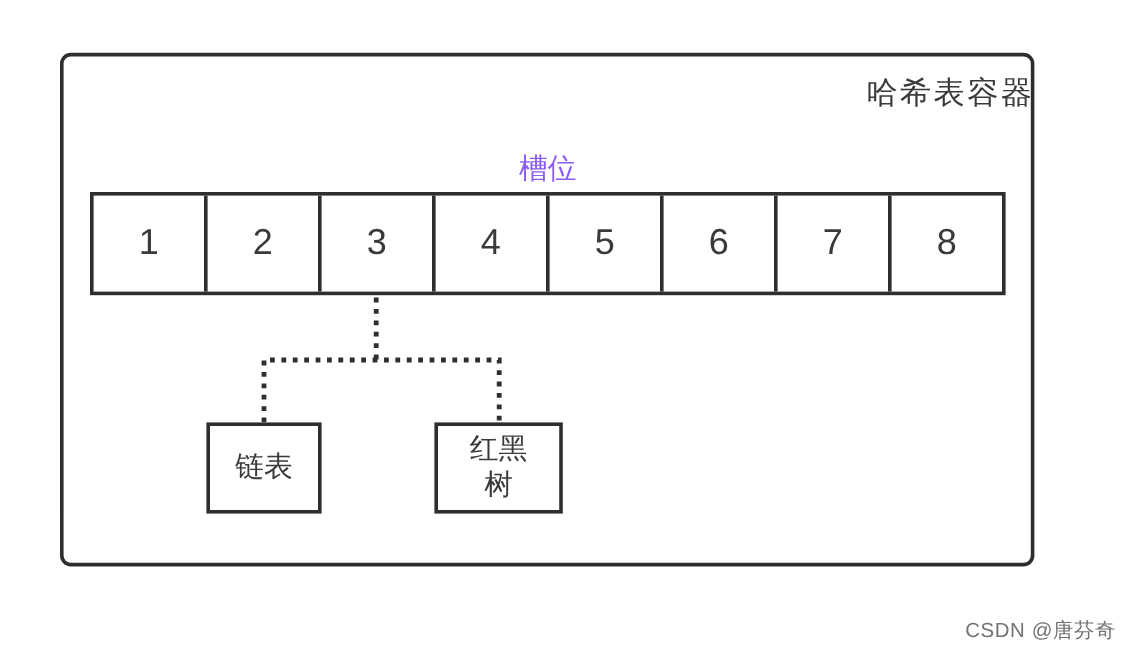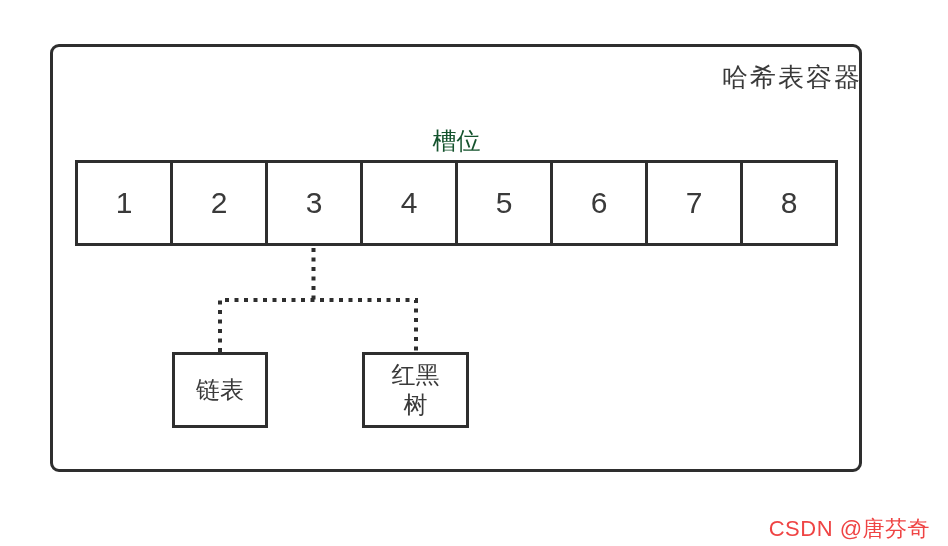--- a/index.html
+++ b/index.html
@@ -39,21 +39,21 @@
     letter-spacing: 2px;
   }
   .slots-label {
     position: absolute;
     left: 75px;
     top: 127px;
     width: 763px;
     text-align: center;
     font-size: 24px;
     line-height: 28px;
-    color: #14532d;
+    color: #8b5cf6;
   }
   .slot-row {
     position: absolute;
     left: 75px;
     top: 160px;
     width: 763px;
     height: 86px;
     box-sizing: border-box;
     border: 3px solid #2e2e2e;
     display: flex;
@@ -106,22 +106,22 @@
   }
   .bucket-rbtree .bucket-label {
     display: inline-block;
     max-width: 2.3em;
     word-break: break-all;
   }
   .watermark {
     position: absolute;
     right: 18px;
     top: 514px;
-    font-size: 22px;
-    color: #ef4444;
+    font-size: 17px;
+    color: #737373;
     letter-spacing: 0.5px;
     text-align: center;
   }
 </style>
 </head>
 <body>
 
 <div class="canvas">
 
   <div class="container-box"></div>

